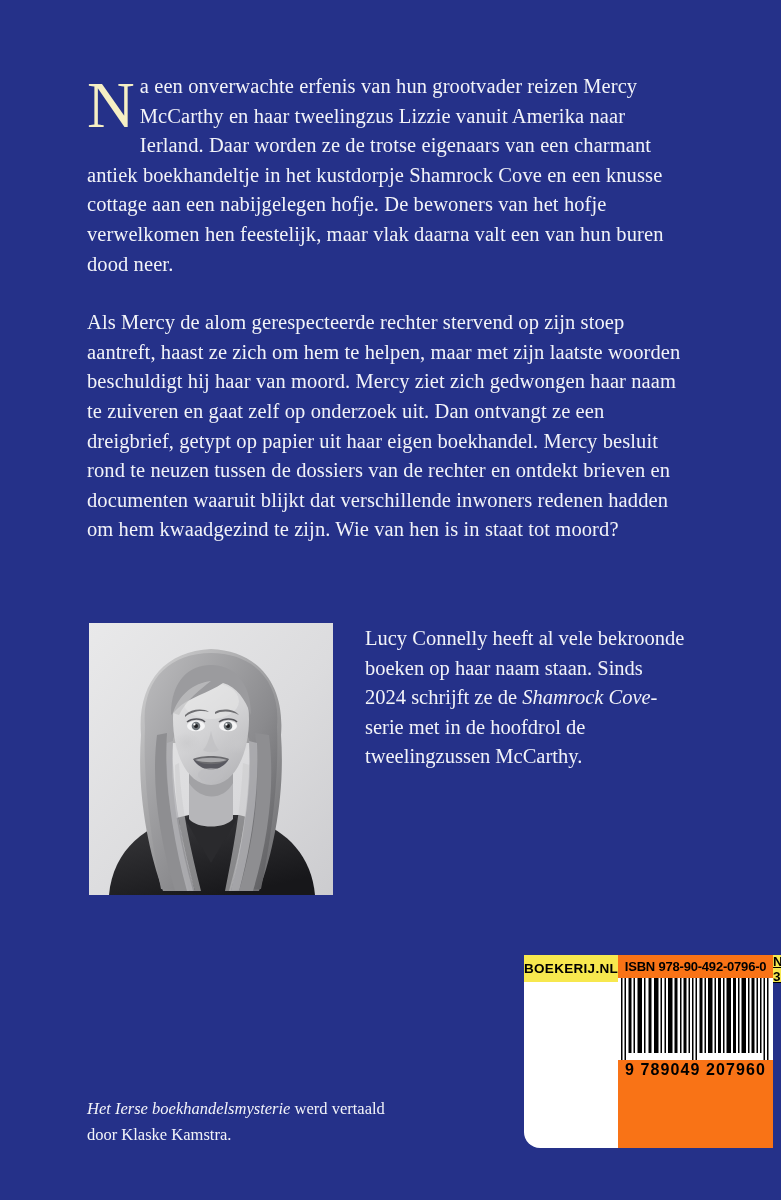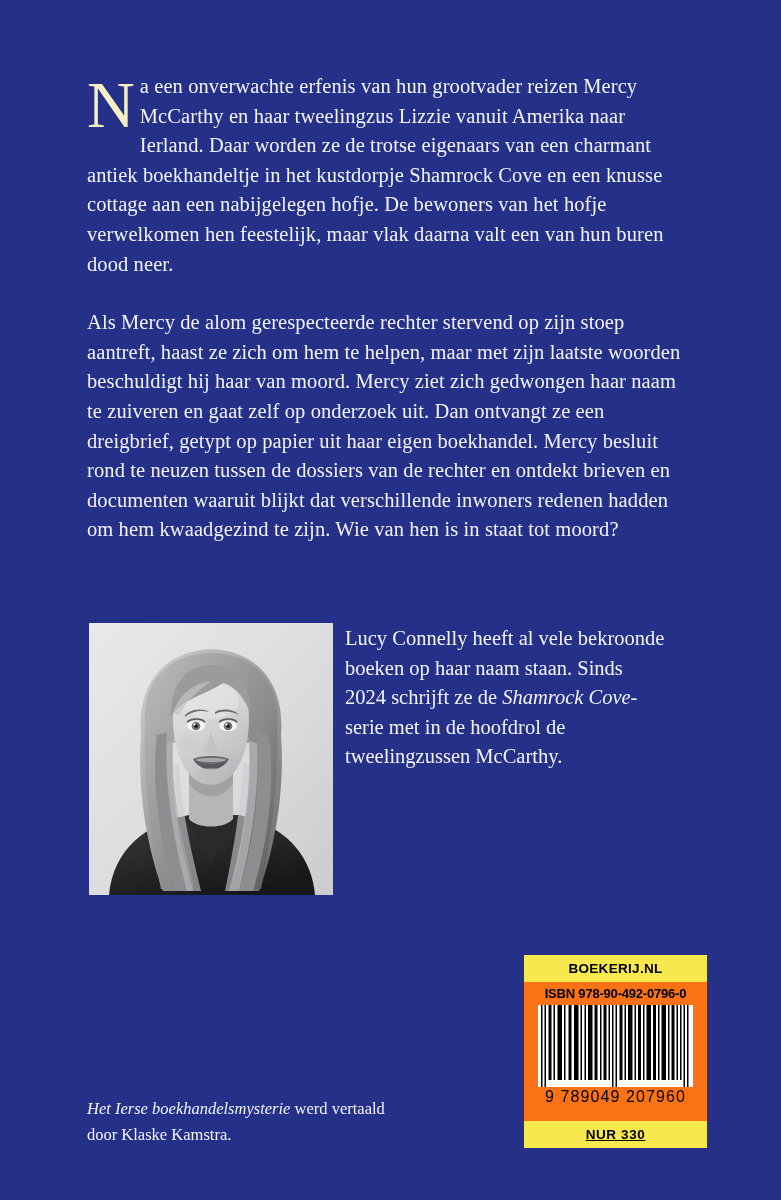--- a/index.html
+++ b/index.html
@@ -71,21 +71,21 @@
     background: #b9b9bb;
   }
 
   .author-photo svg {
     display: block;
     width: 244px;
     height: 272px;
   }
 
   .author-bio {
-    margin-left: 12px;
+    margin-left: 32px;
     color: #f2f3f8;
     font-size: 20.5px;
     line-height: 29.6px;
     width: 320px;
     padding-top: 1px;
   }
 
   .author-bio em {
     font-style: italic;
   }
@@ -106,21 +106,21 @@
 
   
   .barcode-block {
     position: absolute;
     left: 524px;
     top: 955px;
     width: 183px;
     height: 193px;
     background: #ffffff;
     display: flex;
-    flex-direction: column;
+    flex-direction: row;
     font-family: "Liberation Sans", "DejaVu Sans", sans-serif;
     border-radius: 16px;
   }
 
   .barcode-top {
     background: #f7e84e;
     height: 27px;
     display: flex;
     align-items: center;
     justify-content: center;
@@ -160,21 +160,21 @@
     margin-bottom: 4px;
   }
 
   .bars {
     width: 155px;
     height: 82px;
   }
 
   .ean-digits {
     color: #000;
-    font-weight: normal;
+    font-weight: bold;
     font-size: 16px;
     letter-spacing: 1.1px;
     margin-top: 1px;
     font-family: "Liberation Sans", "DejaVu Sans", sans-serif;
   }
 </style>
 </head>
 <body>
 
 <div class="cover">

